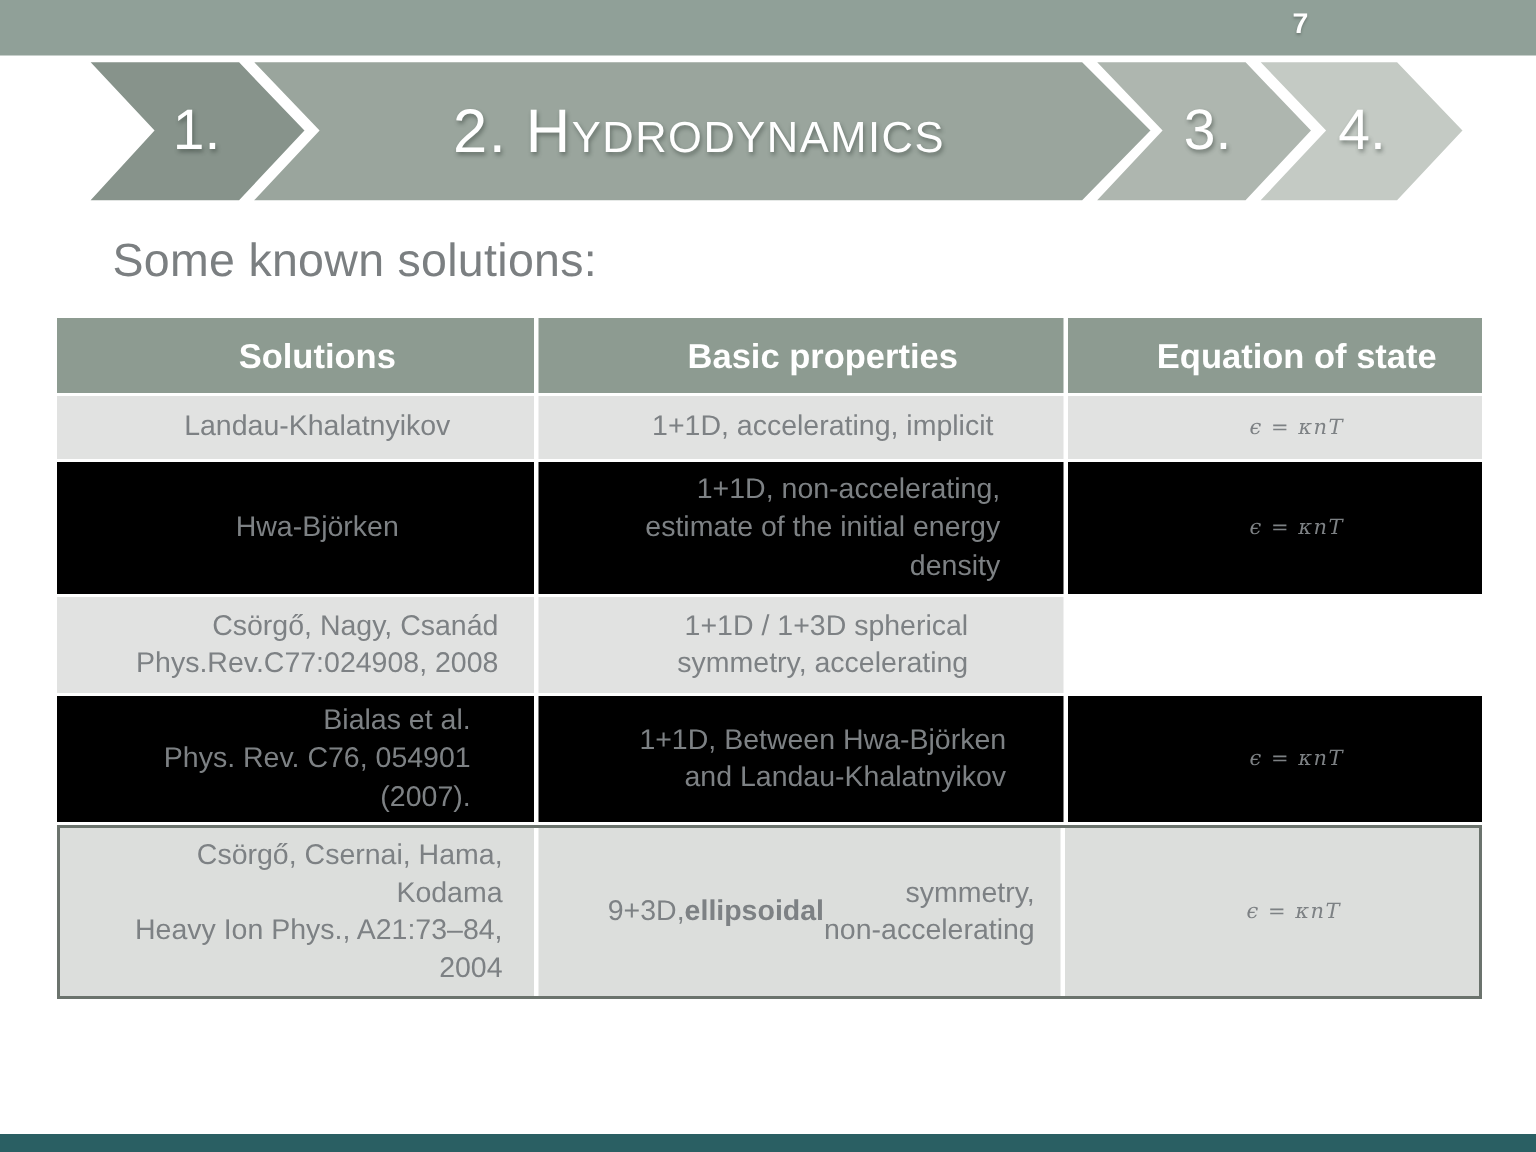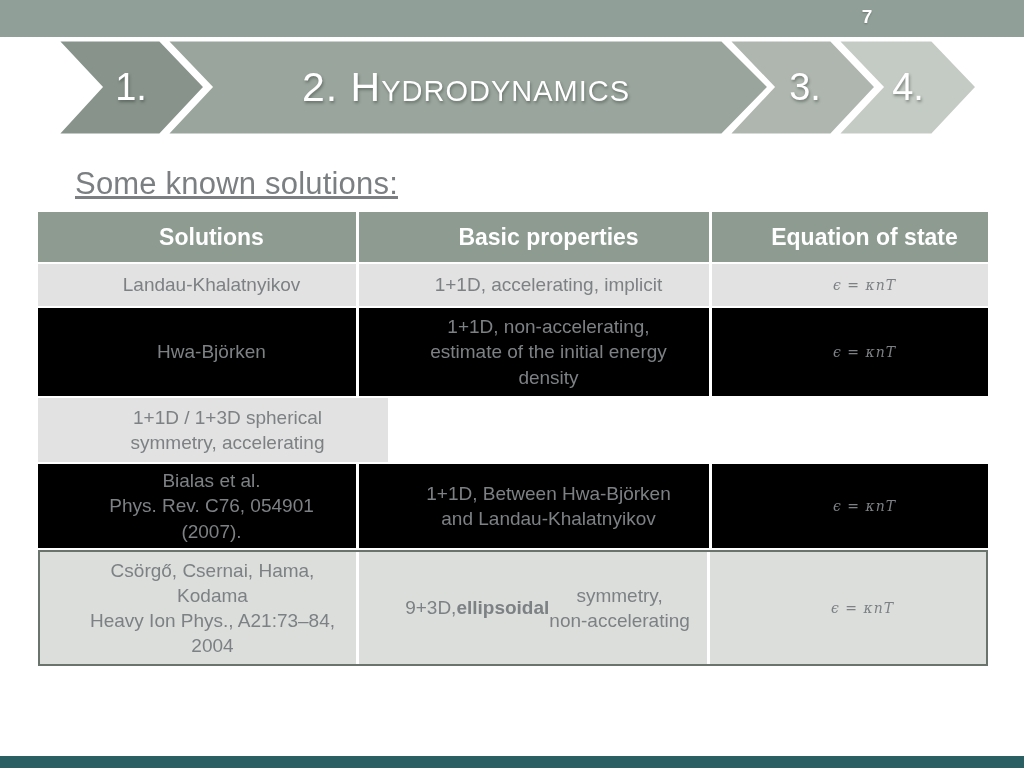--- a/index.html
+++ b/index.html
@@ -29,29 +29,29 @@
     color:#ffffff; text-shadow:1px 2px 3px rgba(40,50,45,0.45);
     white-space:nowrap; pointer-events:none;
   }
   .chevron-label.small { font-size:38px; }
   .lbl-1 { left:86px;  width:90px; }
   .lbl-2 { left:216px; width:500px; font-size:41px; font-variant:small-caps; letter-spacing:1px; }
   .lbl-3 { left:760px; width:90px; }
   .lbl-4 { left:863px; width:90px; }
   
   .slide-heading {
-    position:absolute; left:75px; top:166px;
-    font-size:31px; color:#7b7f81; letter-spacing:0.2px;text-decoration:underline;
+    position:absolute; left:75px; top:156px;
+    font-size:31px; color:#7b7f81; letter-spacing:0.2px;
   }
   
   .ptable { position:absolute; left:38px; top:212px; width:950px; }
   .trow { display:flex; gap:3px; margin-bottom:2px; }
   .cell {
     display:flex; align-items:center; justify-content:center;
-    text-align:center; color:#7d8184; font-size:19px; line-height:1.32;
+    text-align:right; color:#7d8184; font-size:19px; line-height:1.32;
     white-space:pre-line;
     padding-left:29px;
   }
   .col-a { width:318px; } .col-b { width:350px; } .col-c { width:276px; }
   .hdr { height:50px; }
   .hdr .cell {
     background:#8d9b91; color:#ffffff; font-weight:bold; font-size:23px;
     white-space:nowrap;
   }
   .r1 { height:42px;border-radius:11px; } .r2 { height:88px; } .r3 { height:64px; } .r4 { height:84px;border-radius:23px; }
@@ -110,20 +110,22 @@
 
   <div class="trow r2 shade-b">
     <div class="cell col-a">Hwa-Björken</div>
     <div class="cell col-b">1+1D, non-accelerating,
 estimate of the initial energy
 density</div>
     <div class="cell col-c eq">ϵ = κnT</div>
   </div>
 
   <div class="trow r3 shade-a">
+    <div class="cell col-a">Csörgő, Nagy, Csanád
+Phys.Rev.C77:024908, 2008</div>
     <div class="cell col-b">1+1D / 1+3D spherical
 symmetry, accelerating</div>
   </div>
 
   <div class="trow r4 shade-b">
     <div class="cell col-a">Bialas et al.
 Phys. Rev. C76, 054901
 (2007).</div>
     <div class="cell col-b">1+1D, Between Hwa-Björken
 and Landau-Khalatnyikov</div>

